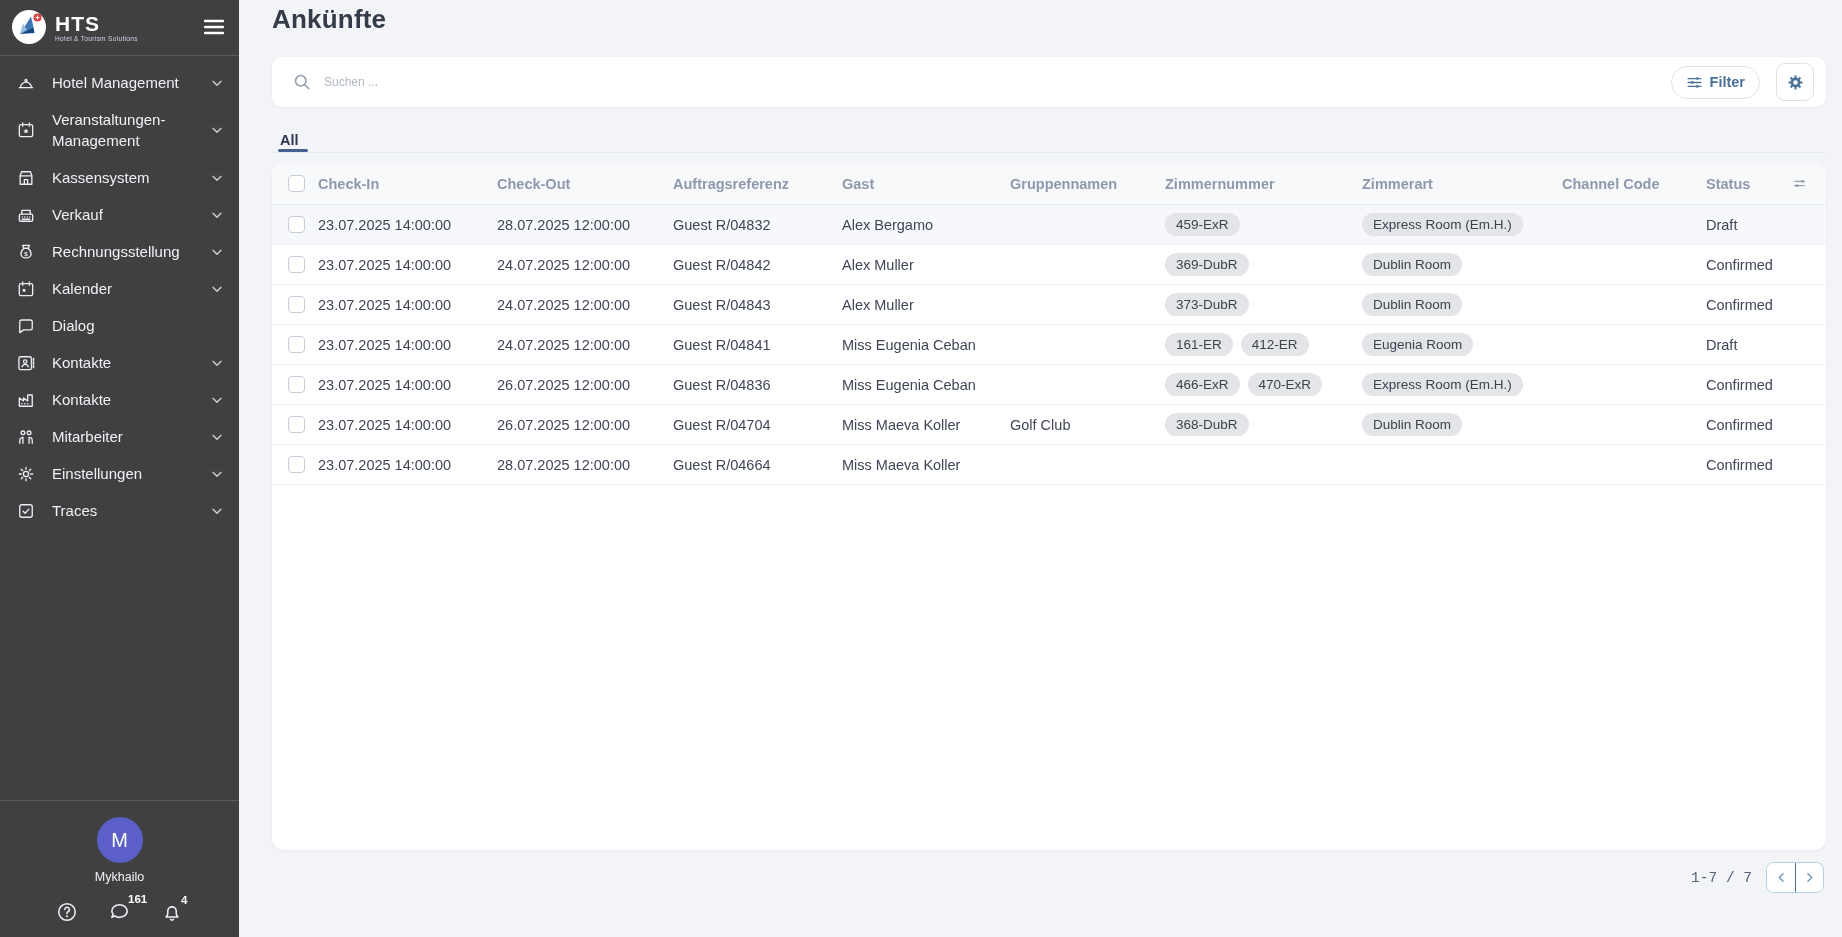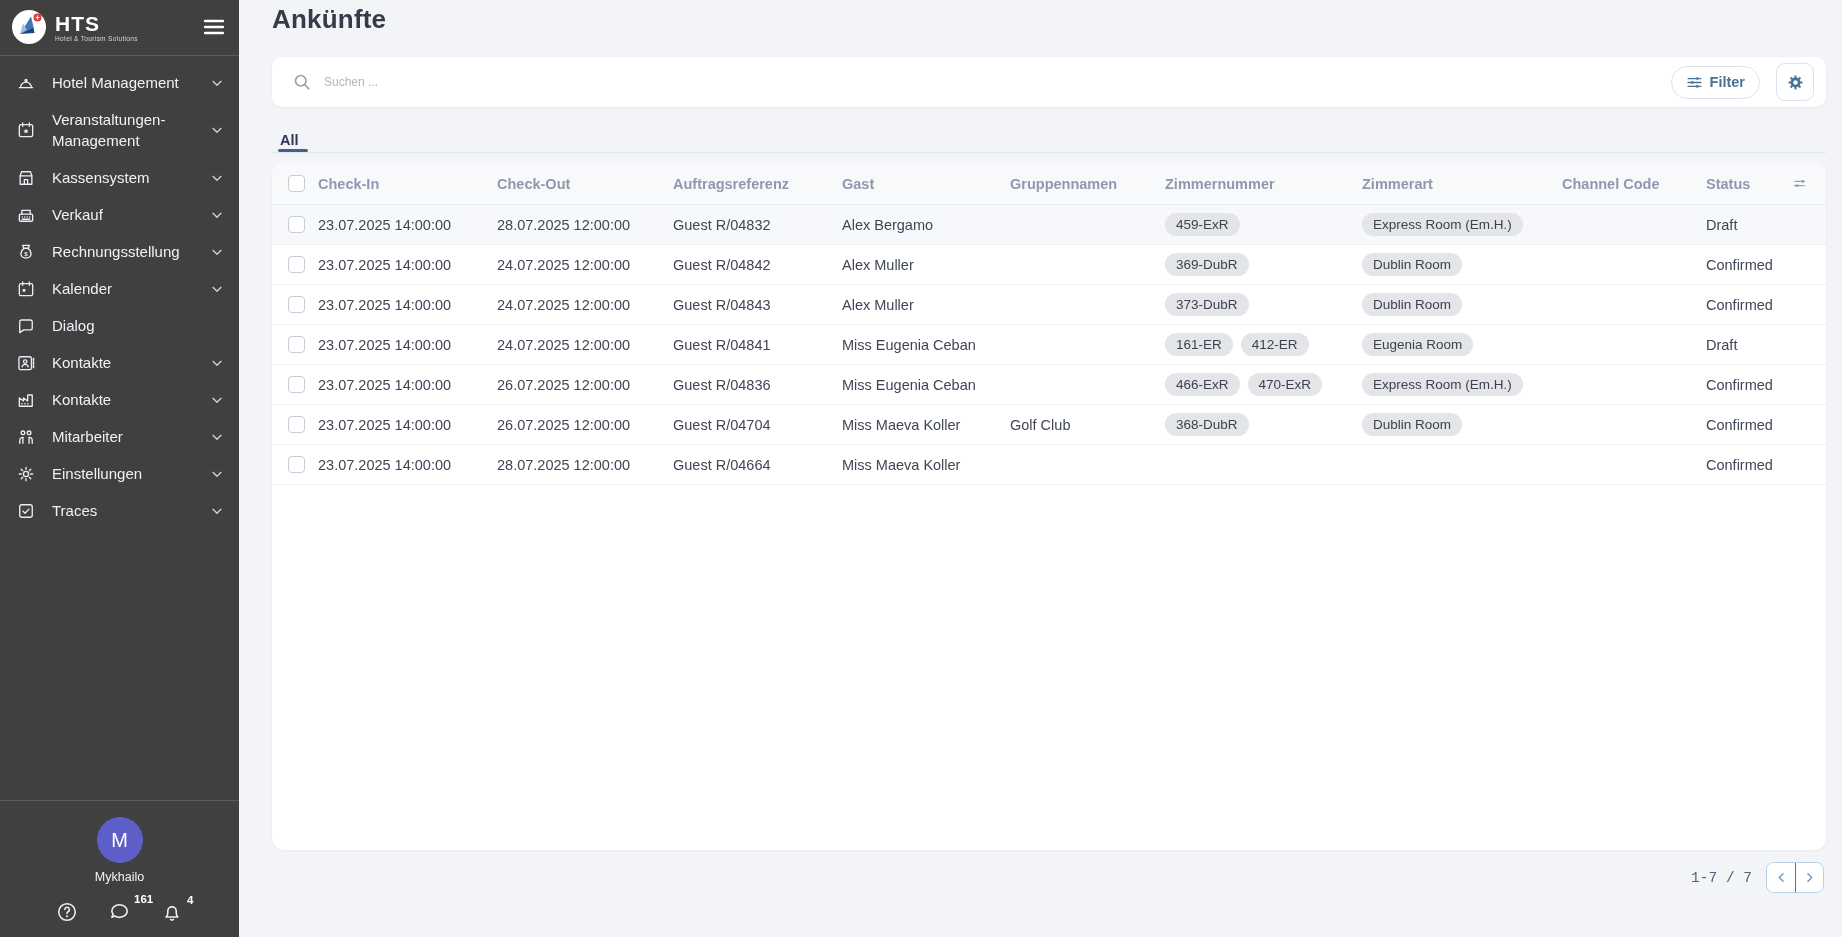--- a/index.html
+++ b/index.html
@@ -45,21 +45,21 @@
   .avatar {
     width: 46px; height: 46px; border-radius: 50%;
     background: #5b5fc7; color: #fff;
     display: flex; align-items: center; justify-content: center;
     font-size: 20px; font-weight: 400; cursor: pointer;
   }
   .user-name { margin-top: 7px; font-size: 12.5px; color: #f0f3f8; }
   .user-icons { margin-top: 16px; display: flex; align-items: center; gap: 30px; }
   .uicon { position: relative; cursor: pointer; display: flex; }
   .uicon .badge {
-    position: absolute; left: 26px; top: -7px;
+    position: absolute; left: 20px; top: -7px;
     font-size: 11.5px; font-weight: bold; color: #fff; white-space: nowrap;
   }
   
   .main { flex: 1; padding: 0 16px 0 33px; display: flex; flex-direction: column; }
   .page-title { margin-top: 4px; font-size: 26px; font-weight: bold; color: #343b49; letter-spacing: .2px; }
   .search-card {
     margin-top: 22px; height: 50px; background: #fff;
     border-radius: 10px; box-shadow: 0 1px 3px rgba(20,30,60,.06);
     display: flex; align-items: center; padding: 0 12px 0 20px; gap: 12px;
   }

